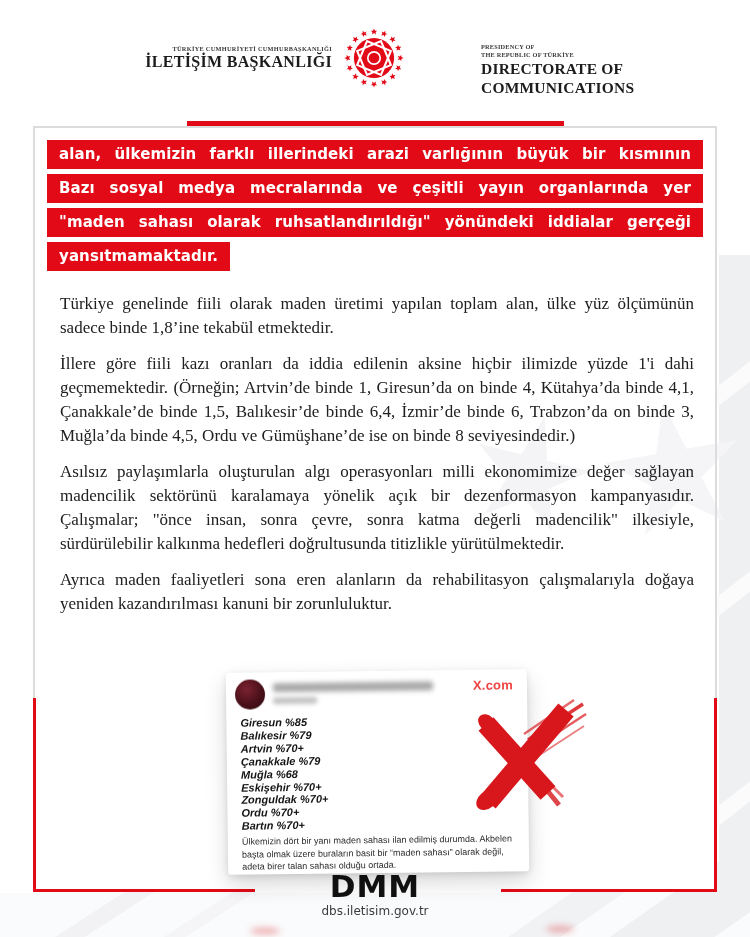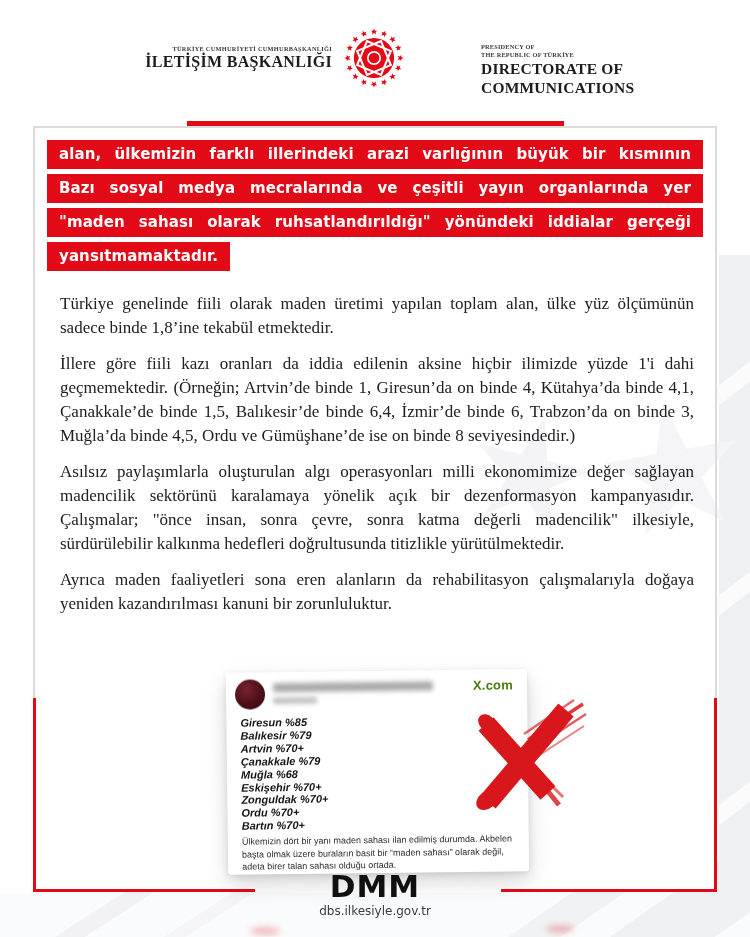--- a/index.html
+++ b/index.html
@@ -49,21 +49,21 @@
          border-radius:3px;transform:rotate(-0.7deg);z-index:3;
          box-shadow:0 10px 22px rgba(0,0,0,.16),0 2px 6px rgba(0,0,0,.10);
          font-family:"Liberation Sans",sans-serif;}
   .tw-avatar{position:absolute;left:9px;top:7px;width:30px;height:30px;border-radius:50%;
              background:radial-gradient(circle at 38% 32%,#7a2230 0%,#4a1019 55%,#2e0a0e 100%);
              filter:blur(.6px);}
   .tw-nameblur{position:absolute;left:47px;top:11px;width:160px;height:9px;background:#a9a9a9;
                border-radius:2px;filter:blur(2.4px);}
   .tw-handleblur{position:absolute;left:47px;top:25px;width:44px;height:7px;background:#c4c4c4;
                  border-radius:2px;filter:blur(2.2px);}
-  .tw-xcom{position:absolute;right:14px;top:8px;font-size:13px;font-weight:700;color:#4d7c0f;letter-spacing:.2px;}
+  .tw-xcom{position:absolute;right:14px;top:8px;font-size:13px;font-weight:700;color:#ef4444;letter-spacing:.2px;}
   .tw-list{position:absolute;left:14px;top:44px;font-size:11px;line-height:12.9px;font-weight:700;
            font-style:italic;color:#151515;}
   .tw-body{position:absolute;left:14px;top:163px;width:278px;font-size:9px;line-height:12.5px;color:#2c2c2c;}
   .xmark{position:absolute;left:462px;top:698px;width:126px;height:128px;z-index:4;}
   
   .dmm{position:absolute;left:0;top:872px;width:750px;text-align:center;z-index:5;}
   .dmm-logo{font-size:31px;font-weight:900;letter-spacing:1px;color:#101010;line-height:1;
             transform:scaleY(.95);display:inline-block;}
   .dmm-url{font-size:12px;color:#3c3c3c;margin-top:1px;}
 </style>
@@ -179,16 +179,16 @@
       <path d="M76,58 L122,28" stroke-width="2" opacity=".55"></path>
       <path d="M80,86 L97,107" stroke-width="5" opacity=".8"></path>
       <path d="M86,84 L101,99" stroke-width="3" opacity=".6"></path>
     </g>
     <ellipse cx="25" cy="102" rx="12" ry="8.5" fill="#d8171c" transform="rotate(-40 25 102)"></ellipse>
     <ellipse cx="25" cy="25" rx="10" ry="7.5" fill="#d8171c" transform="rotate(45 25 25)"></ellipse>
   </svg>
 
   <div class="dmm">
     <div class="dmm-logo">DMM</div>
-    <div class="dmm-url">dbs.ilkesiyle.gov.tr</div>
+    <div class="dmm-url">dbs.iletisim.gov.tr</div>
   </div>
 
 </div>
 
 </body></html>

